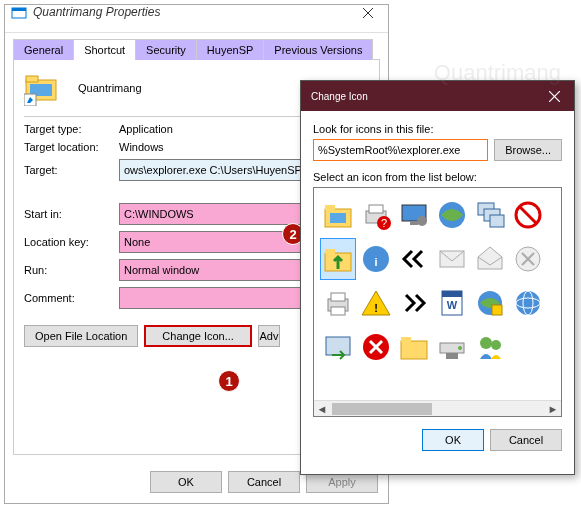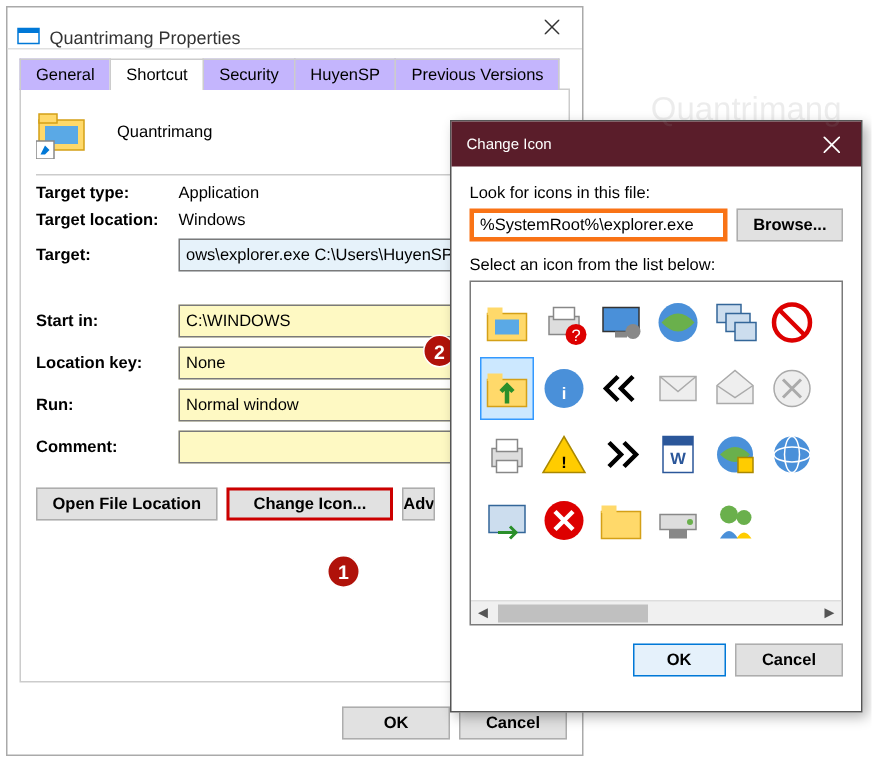--- a/index.html
+++ b/index.html
@@ -1,58 +1,58 @@
 <!DOCTYPE html>
 <html><head>
 <meta charset="utf-8">
 <style>
 * { box-sizing: border-box; font-family: 'Segoe UI', Tahoma, sans-serif; font-size: 11px; }
 body { margin: 0; padding: 4px; background: #fff; position: relative; width: 581px; height: 512px; overflow: hidden; }
 
 
 .props-window { position: absolute; left: 4px; top: 4px; width: 385px; height: 500px; border: 1px solid #aaa; background: #fff; }
-.props-titlebar { height: 28px; display: flex; align-items: flex-end; padding: 0 6px; border-bottom: 1px solid #e0e0e0; }
+.props-titlebar { height: 28px; display: flex; align-items: flex-start; padding: 0 6px; border-bottom: 1px solid #e0e0e0; font-style: italic; }
 .props-title-icon { width: 16px; height: 16px; margin-right: 6px; }
 .props-title { flex: 1; color: #333; font-size: 12px; }
 .props-close { width: 40px; height: 28px; display: flex; align-items: center; justify-content: center; color: #555; cursor: pointer; margin: -6px -6px 0 0; }
 
 .tabs { display: flex; padding: 6px 8px 0 8px; }
 .tab { padding: 4px 10px; border: 1px solid #ccc; border-bottom: none; background: #c4b5fd; margin-right: -1px; cursor: pointer; }
 .tab.active { background: #fff; position: relative; z-index: 2; }
 .tab-panel { margin: 0 8px; border: 1px solid #ccc; padding: 10px; height: 396px; margin-top: -1px; }
 
 .icon-name-row { display: flex; align-items: center; margin-bottom: 10px; }
 .shortcut-icon { width: 36px; height: 36px; margin-right: 18px; }
 .hr { border: none; border-top: 1px solid #ccc; margin: 6px 0; }
 
 .field-row { display: flex; align-items: center; margin: 6px 0; }
-.field-label { width: 95px; color: #000; font-weight: bold; }
-.field-input { flex: 1; border: 1px solid #7a7a7a; padding: 3px 4px; height: 22px; background: #fef9c3; }
+.field-label { width: 95px; color: #000; }
+.field-input { flex: 1; border: 1px solid #7a7a7a; padding: 3px 4px; height: 22px; background: #f9a8d4; }
 .field-input.highlight { background: #e6f2fa; }
 .field-text { flex: 1; }
 
 .bottom-buttons { display: flex; gap: 6px; margin-top: 16px; }
-.btn { border: 1px solid #adadad; background: #e1e1e1; padding: 4px 10px; height: 22px; cursor: pointer; display: inline-flex; align-items: center; justify-content: center; font-weight: bold; }
+.btn { border: 1px solid #adadad; background: #e1e1e1; padding: 4px 10px; height: 22px; cursor: pointer; display: inline-flex; align-items: center; justify-content: center; }
 .btn.highlight-red { border: 2px solid #c00; padding: 3px 16px; }
 
 .footer-buttons { position: absolute; bottom: 10px; right: 10px; display: flex; gap: 6px; }
 .btn.disabled { color: #888; }
 
 
 .badge { position: absolute; width: 22px; height: 22px; border-radius: 50%; background: #b0120a; color: #fff; display: flex; align-items: center; justify-content: center; font-weight: bold; font-size: 13px; border: 1px solid #fff; }
 
 
 .icon-dialog { position: absolute; left: 300px; top: 80px; width: 275px; height: 395px; border: 1px solid #555; background: #fff; box-shadow: 3px 3px 8px rgba(0,0,0,0.3); }
 .icon-titlebar { height: 30px; background: #5a1d2a; color: #fff; display: flex; align-items: center; padding: 0 10px; }
 .icon-title { flex: 1; font-size: 10px; }
 .icon-close { width: 40px; height: 30px; display: flex; align-items: center; justify-content: center; margin-right: -10px; cursor: pointer; }
 .icon-body { padding: 12px; }
 .icon-label { margin-bottom: 4px; }
 .path-row { display: flex; gap: 6px; margin-bottom: 10px; }
-.path-input { flex: 1; border: 3px solid #f97316; padding: 3px 4px; height: 22px; }
+.path-input { flex: 1; border: 1px solid #f97316; padding: 3px 4px; height: 22px; }
 .icon-grid-container { border: 1px solid #7a7a7a; height: 230px; padding: 6px; overflow: hidden; position: relative; }
 .icon-grid { display: grid; grid-template-columns: repeat(6, 36px); grid-auto-rows: 42px; gap: 2px 2px; }
 .icon-cell { display: flex; align-items: center; justify-content: center; cursor: pointer; }
 .icon-cell.selected { background: #cce8ff; border: 1px solid #3399ff; }
 .scrollbar-h { position: absolute; bottom: 0; left: 0; right: 0; height: 16px; background: #f0f0f0; border-top: 1px solid #ddd; }
 .scrollbar-h .thumb { position: absolute; left: 18px; width: 100px; top: 2px; height: 12px; background: #c0c0c0; }
 .scrollbar-h .arrow { position: absolute; top: 0; width: 16px; height: 16px; display: flex; align-items: center; justify-content: center; color: #555; }
 .dialog-footer { display: flex; justify-content: flex-end; gap: 6px; padding: 0 12px 12px 12px; }
 .btn.primary { border: 1px solid #0078d7; background: #e5f1fb; padding: 3px 22px; }
 
@@ -138,20 +138,21 @@
     <div class="bottom-buttons">
       <button class="btn">Open File Location</button>
       <button class="btn highlight-red">Change Icon...</button>
       <button class="btn" style="width:16px;overflow:hidden">Adv</button>
     </div>
   </div>
 
   <div class="footer-buttons">
     <button class="btn" style="width:72px">OK</button>
     <button class="btn" style="width:72px">Cancel</button>
+    <button class="btn disabled" style="width:72px">Apply</button>
   </div>
 </div>
 
 <div class="badge" style="left:218px; top:370px">1</div>
 <div class="badge" style="left:282px; top:223px">2</div>
 
 <div class="icon-dialog">
   <div class="icon-titlebar">
     <span class="icon-title">Change Icon</span>
     <span class="icon-close">

